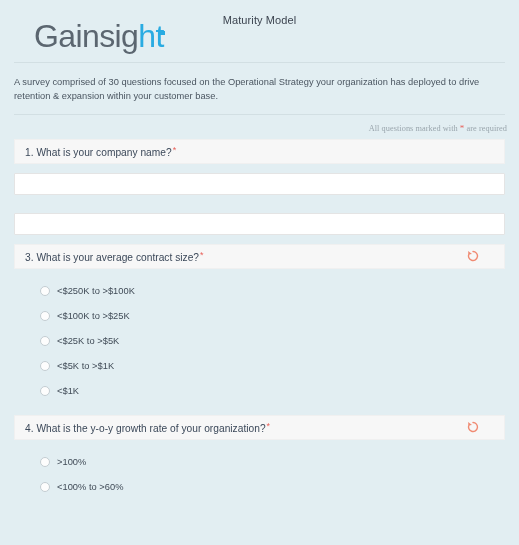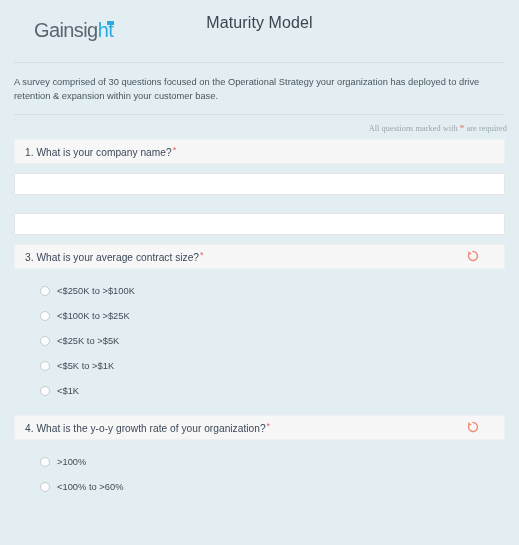--- a/index.html
+++ b/index.html
@@ -27,21 +27,21 @@
   .header {
     position: relative;
     height: 62px;
     padding: 0 14px;
     box-sizing: border-box;
   }
   .logo {
     position: absolute;
     left: 34px;
     top: 20px;
-    font-size: 20px;
+    font-size: 32px;
     line-height: 1;
     letter-spacing: -0.6px;
     font-weight: 400;
     white-space: nowrap;
     user-select: none;
   }
   .logo .logo-dark { color: #5b6670; }
   .logo .logo-accent { color: #29abe2; }
   .logo .logo-tick {
     display: inline-block;
@@ -50,21 +50,21 @@
     background: #29abe2;
     vertical-align: 12px;
     margin-left: -6px;
   }
   .survey-title {
     position: absolute;
     left: 0;
     right: 0;
     top: 14px;
     text-align: center;
-    font-size: 16px;
+    font-size: 11px;
     color: #3c4450;
     letter-spacing: 0.1px;
   }
 
   .divider {
     height: 1px;
     background: #d2dfe3;
     margin: 0 14px;
   }
 

